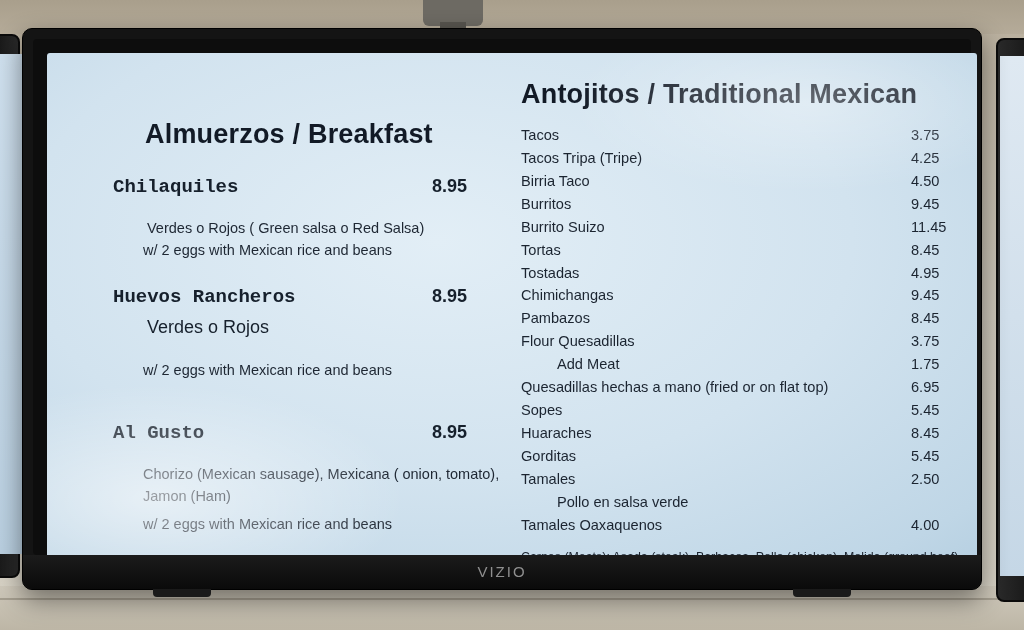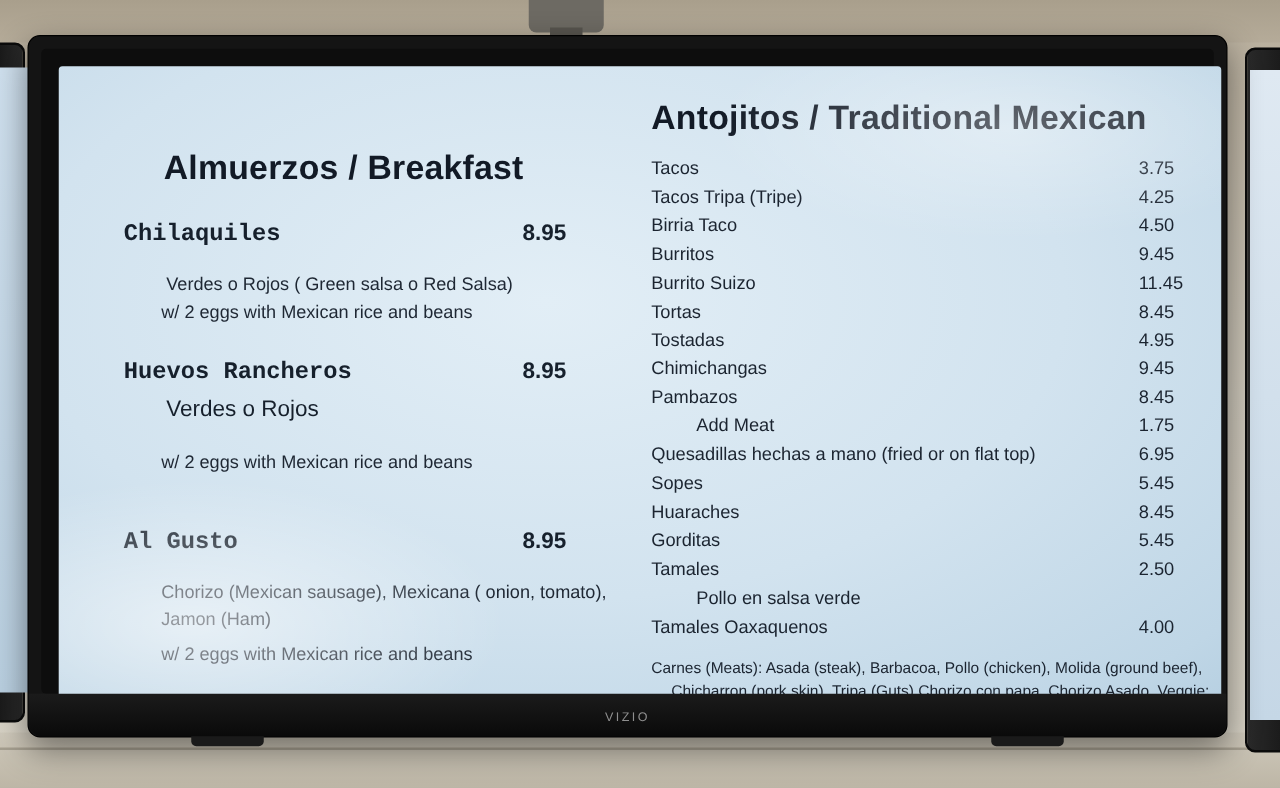--- a/index.html
+++ b/index.html
@@ -114,42 +114,42 @@
     position: absolute;
     left: 0; bottom: 0; width: 100%; height: 34px;
     background: linear-gradient(180deg,#1b1b1b,#0a0a0a);
     border-radius: 0 0 10px 10px;
   }
   .tv-brand {
     position: absolute;
     left: 0; right: 0; bottom: 9px;
     text-align: center;
     color: #8f8f8f;
-    font-size: 10px;
+    font-size: 15px;
     letter-spacing: 2px;
     font-family: "Liberation Sans", sans-serif;
   }
   .tv-stand-l, .tv-stand-r {
     position: absolute;
     bottom: -8px; width: 58px; height: 10px;
     background: #1a1a1a; border-radius: 0 0 4px 4px;
   }
   .tv-stand-l { left: 130px; }
   .tv-stand-r { left: 770px; }
 
   
   .menu {
     position: absolute;
     left: 0; top: 0; width: 930px; height: 522px;
     color: #1c2532;
     font-family: "Liberation Sans", sans-serif;
   }
   .col-left {
     position: absolute;
-    left: 32px; top: 42px; width: 412px;
+    left: 46px; top: 42px; width: 412px;
   }
   .col-right {
     position: absolute;
     left: 470px; top: 26px; width: 452px;
   }
 
   .heading {
     font-size: 28px;
     font-weight: bold;
     letter-spacing: .2px;
@@ -326,20 +326,25 @@
               </div>
               <div class="aj-row main">
                 <span class="aj-name">Chimichangas</span>
                 <span class="aj-spacer"></span>
                 <span class="aj-price">9.45</span>
               </div>
               <div class="aj-row main">
                 <span class="aj-name">Pambazos</span>
                 <span class="aj-spacer"></span>
                 <span class="aj-price">8.45</span>
+              </div>
+              <div class="aj-row main">
+                <span class="aj-name">Flour Quesadillas</span>
+                <span class="aj-spacer"></span>
+                <span class="aj-price">3.75</span>
               </div>
               <div class="aj-row sub">
                 <span class="aj-name">Add Meat</span>
                 <span class="aj-spacer"></span>
                 <span class="aj-price">1.75</span>
               </div>
               <div class="aj-row main">
                 <span class="aj-name">Quesadillas hechas a mano  (fried or on flat top)</span>
                 <span class="aj-spacer"></span>
                 <span class="aj-price">6.95</span>

